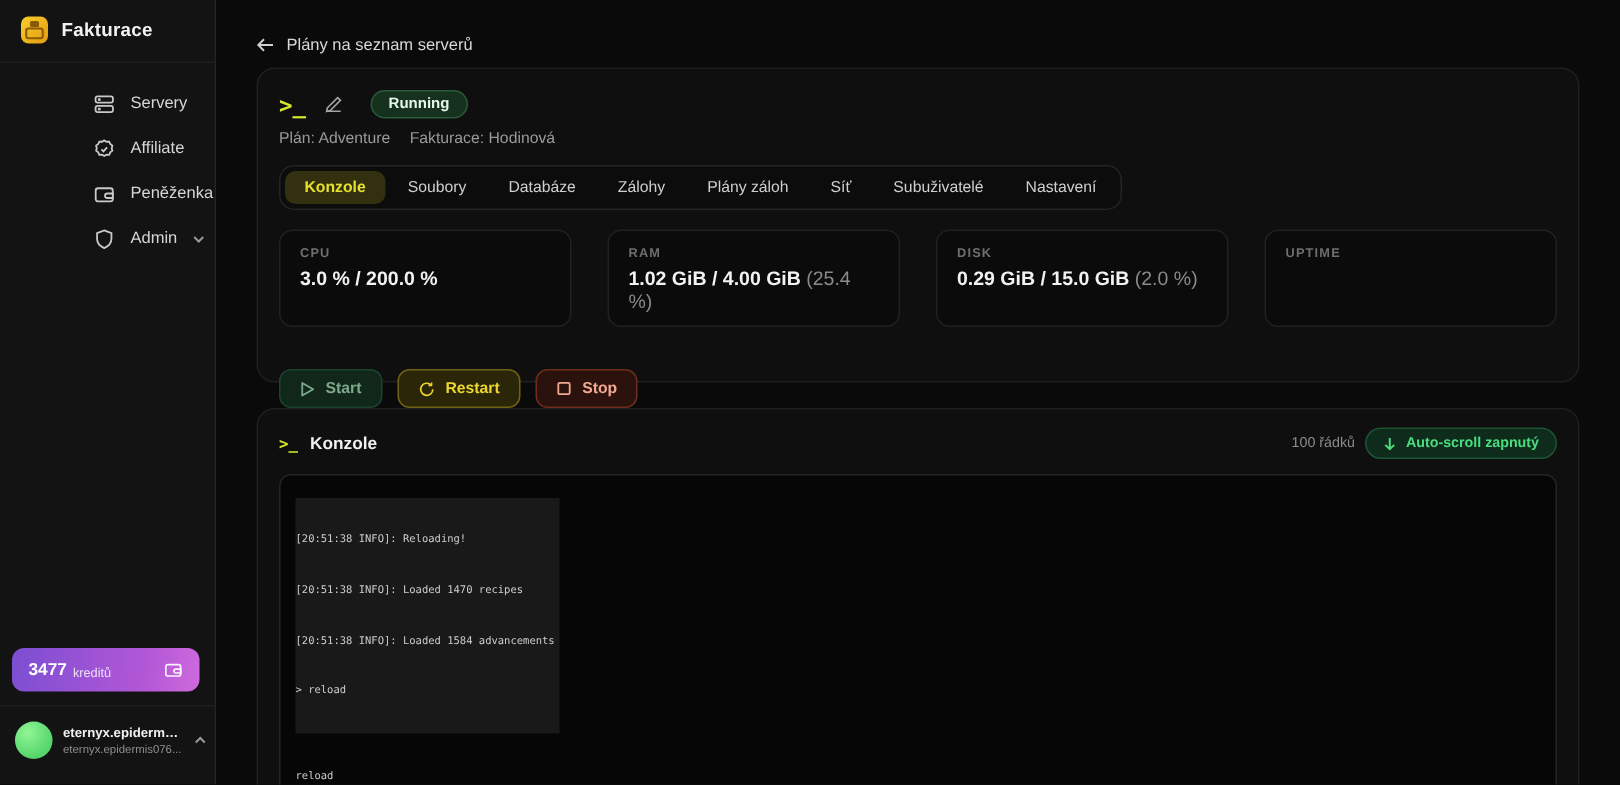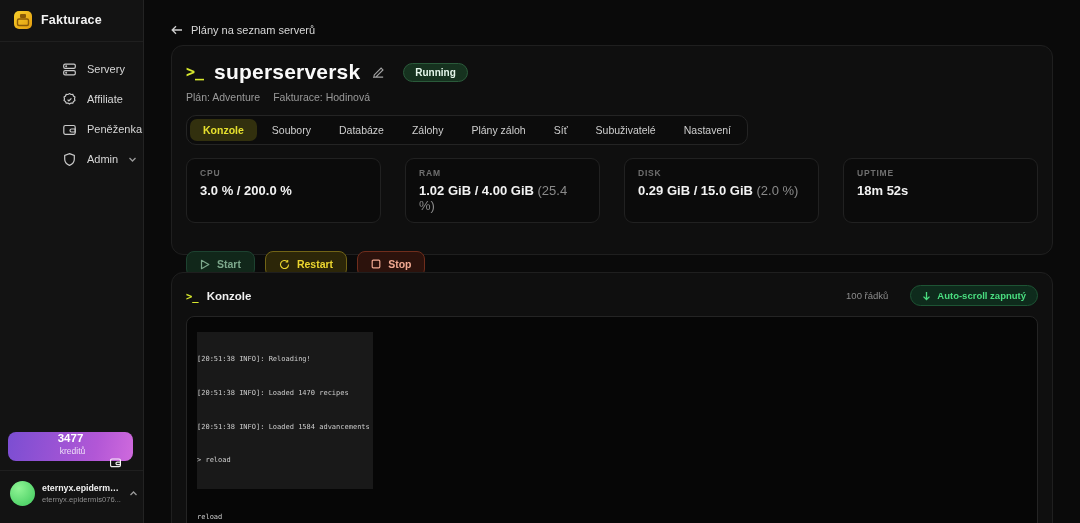--- a/index.html
+++ b/index.html
@@ -16,21 +16,21 @@
     background:#131313; border-right:1px solid #232323; }
   .logo-row { display:flex; align-items:center; gap:8px; padding:10px 13px 11px;
     border-bottom:1px solid #1f1f1f; }
   .logo-text { font-size:12.5px; font-weight:700; color:#f2f2f2; letter-spacing:.2px; }
   .nav { padding-top:12px; }
   .nav-item { display:flex; align-items:center; gap:10px; height:30px; padding:0 14px;
     font-size:11px; color:#d6d6d6; cursor:pointer;margin-left:48px; }
   .nav-item .chev { margin-left:auto; color:#9a9a9a; }
   .credits { position:absolute; left:8px; right:10px; top:432px; height:29px;
     border-radius:8px; display:flex; align-items:center; padding:0 11px;
-    background:linear-gradient(100deg,#7b4ed2 0%, #b257d6 70%, #cf6add 100%);flex-direction:column; }
+    background:linear-gradient(100deg,#7b4ed2 0%, #b257d6 70%, #cf6add 100%); }
   .credits-amt { font-size:11.5px; font-weight:800; color:#ffffff; }
   .credits-unit { font-size:8.5px; color:rgba(255,255,255,.82); margin-left:4px; margin-top:2px; }
   .credits .wallet { margin-left:auto; color:rgba(255,255,255,.92); }
   .user-sep { position:absolute; left:0; right:0; top:470px; border-top:1px solid #1f1f1f; }
   .user-row { position:absolute; left:10px; right:5px; top:481px; display:flex;
     align-items:center; gap:7px; cursor:pointer; }
   .avatar { width:25px; height:25px; border-radius:50%; flex:0 0 auto;
     background:radial-gradient(circle at 35% 30%, #90f595, #55d56c 70%); }
   .user-meta { min-width:0; }
   .user-name { font-size:8.8px; font-weight:700; color:#f0f0f0; white-space:nowrap;
@@ -77,21 +77,21 @@
     border-radius:8px; font-size:10.5px; font-weight:600; border:1px solid; cursor:pointer;
     font-family:"Liberation Sans", sans-serif; background:none; }
   .btn-start { background:#11271a; border-color:#1d4230; color:#7da88c; }
   .btn-restart { background:#2c2608; border-color:#716316; color:#ecd62f; }
   .btn-stop { background:#2c120c; border-color:#6f2d1c; color:#f1a992; }
 
   
   .card-console { top:272px; height:300px; padding:12px 14px; }
   .console-head { display:flex; align-items:center; }
   .console-title { font-size:11.5px; font-weight:700; color:#f0f0f0; margin-left:8px; }
-  .lines-count { margin-left:auto; font-size:9.5px; color:#8c8c8c; margin-right:22px; }
+  .lines-count { margin-left:auto; font-size:9.5px; color:#8c8c8c; margin-right:7px; }
   .autoscroll { display:flex; align-items:center; gap:6px; padding:4px 11px;
     border-radius:999px; background:#0e2b1c; border:1px solid #1d5434; color:#4ade80;
     font-size:9.5px; font-weight:700; cursor:pointer; }
   .console-box { margin-top:10px; height:230px; background:#060606;
     border:1px solid #242424; border-radius:8px; padding:0 10px; overflow:hidden; }
   .console-lines { margin-top:-8px; font-family:"DejaVu Sans Mono", monospace;
     font-size:7px; line-height:11.25px; color:#cdcdcd; white-space:pre; }
   .sel-block { background:rgba(255,255,255,.08); width:max-content; padding-right:3px; }
 </style>
 </head>
@@ -194,21 +194,20 @@
       <svg width="12" height="10" viewBox="0 0 12 10" fill="none" stroke="currentColor" stroke-width="1.3">
         <path d="M11 5H1.5M5 1.2L1.2 5 5 8.8"></path>
       </svg>
     </span>
     <span>Plány na seznam serverů</span>
   </div>
 
   <div class="card card-server">
     <div class="title-row">
       <span class="prompt prompt-lg">&gt;_</span>
-      <span class="server-title">superserversk</span>
       <span class="edit-btn">
         <svg width="13" height="13" viewBox="0 0 14 14" fill="none" stroke="currentColor" stroke-width="1.2">
           <path d="M2 12h10M2.5 9.5L9.8 2.2l2 2L4.5 11.5l-2.6.6z"></path>
         </svg>
       </span>
       <span class="status-badge">Running</span>
     </div>
     <div class="meta-row">
       <span>Plán: Adventure</span>
       <span>Fakturace: Hodinová</span>
@@ -233,21 +232,20 @@
       <div class="stat">
         <div class="stat-label">RAM</div>
         <div class="stat-value"><span>1.02 GiB / 4.00 GiB</span> <span class="stat-extra">(25.4 %)</span></div>
       </div>
       <div class="stat">
         <div class="stat-label">DISK</div>
         <div class="stat-value"><span>0.29 GiB / 15.0 GiB</span> <span class="stat-extra">(2.0 %)</span></div>
       </div>
       <div class="stat">
         <div class="stat-label">UPTIME</div>
-        <div class="stat-value"><span>18m 52s</span></div>
       </div>
     </div>
 
     <div class="actions">
       <button class="btn btn-start">
         <span>
           <svg width="10" height="11" viewBox="0 0 10 11" fill="none" stroke="currentColor" stroke-width="1.2" stroke-linejoin="round">
             <path d="M1.5 1.3L8.8 5.5 1.5 9.7z"></path>
           </svg>
         </span>

